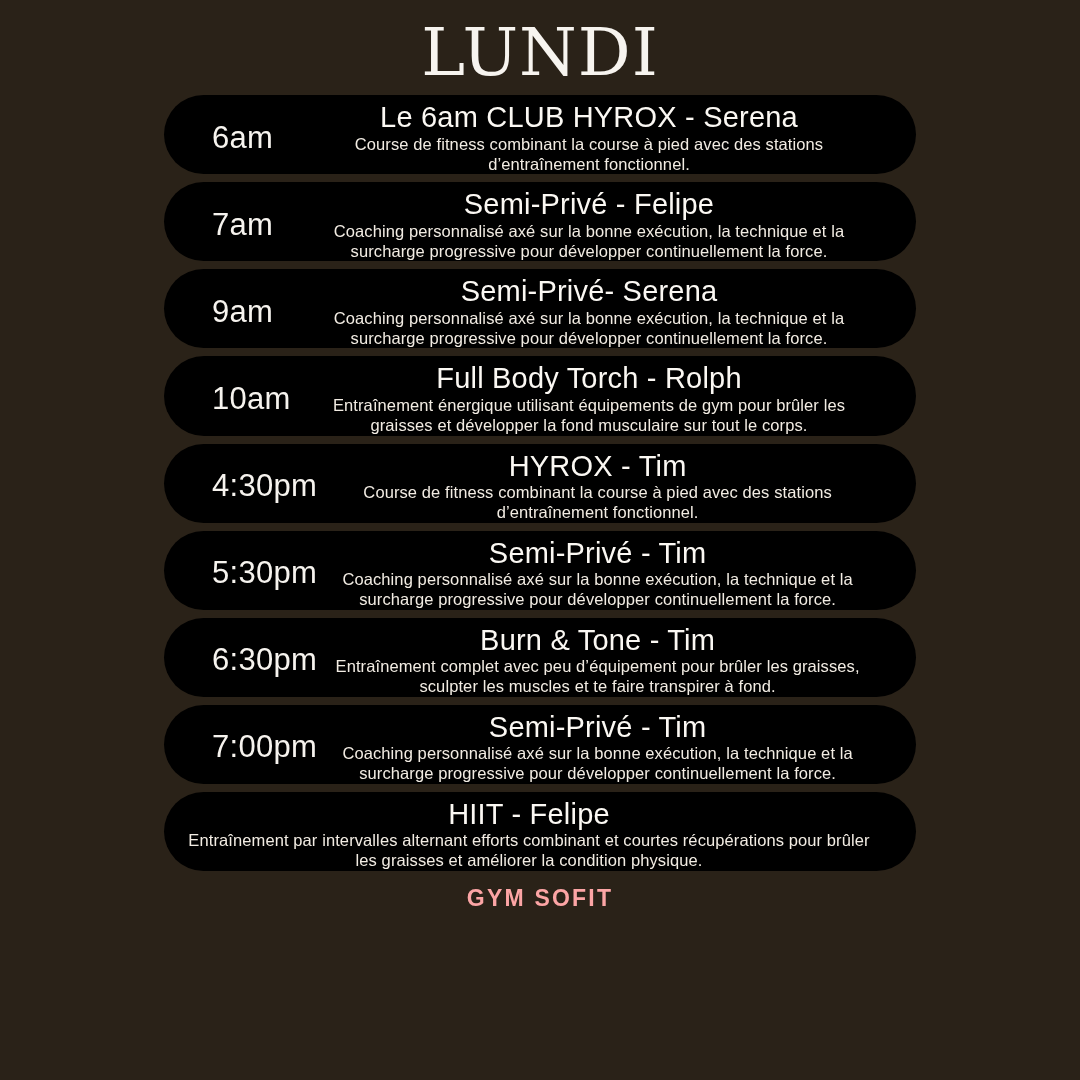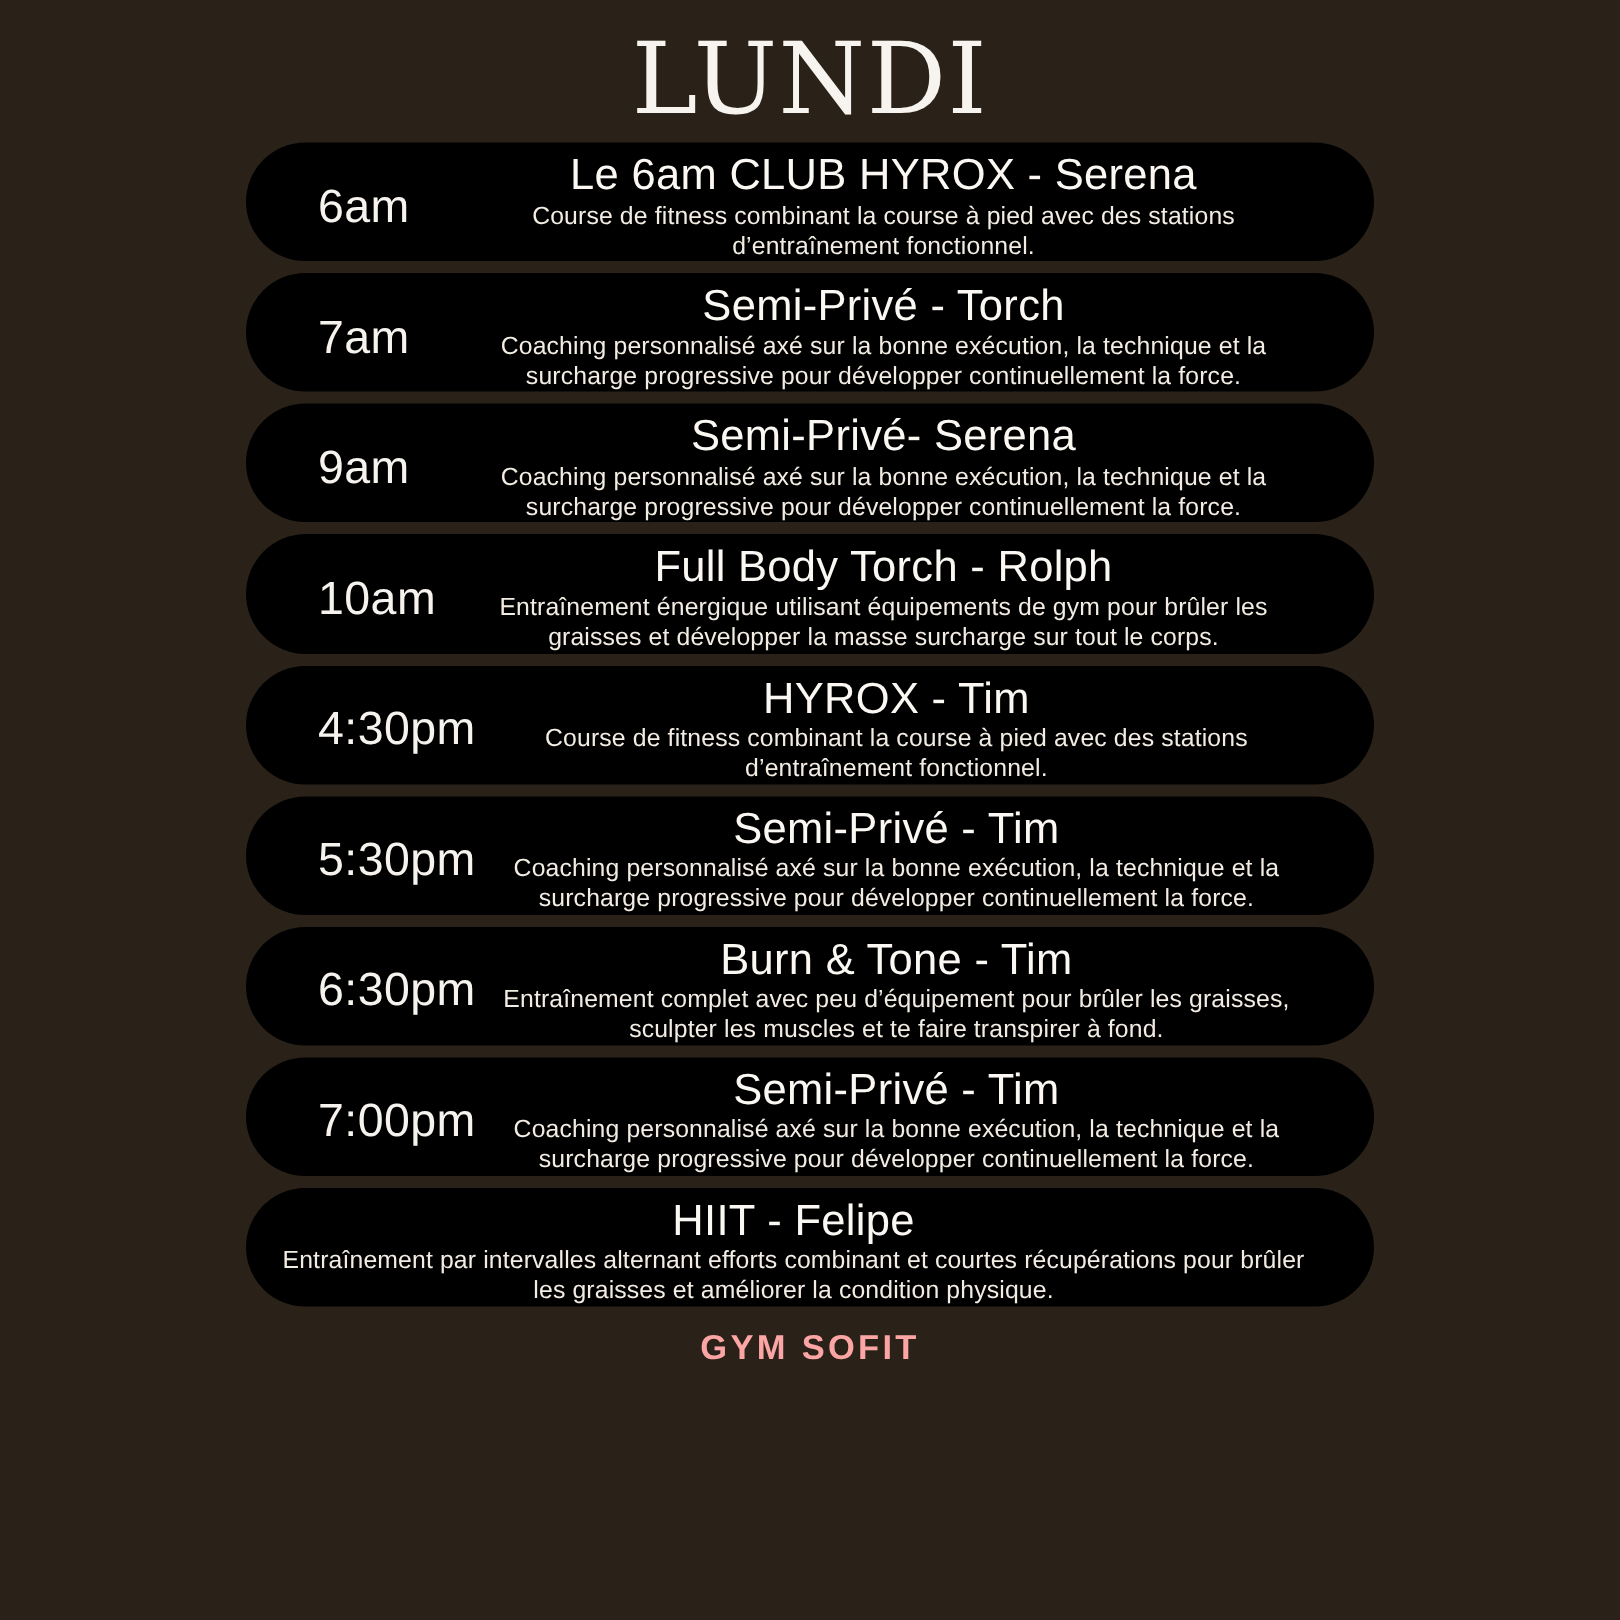--- a/index.html
+++ b/index.html
@@ -103,36 +103,36 @@
       <div class="row">
         <div class="time">6am</div>
         <div class="details">
           <div class="class-name">Le 6am CLUB HYROX - Serena</div>
           <div class="class-desc">Course de fitness combinant la course à pied avec des stations d’entraînement fonctionnel.</div>
         </div>
       </div>
       <div class="row">
         <div class="time">7am</div>
         <div class="details">
-          <div class="class-name">Semi-Privé - Torch</div>
+          <div class="class-name">Semi-Privé - Felipe</div>
           <div class="class-desc">Coaching personnalisé axé sur la bonne exécution, la technique et la surcharge progressive pour développer continuellement la force.</div>
         </div>
       </div>
       <div class="row">
         <div class="time">9am</div>
         <div class="details">
           <div class="class-name">Semi-Privé- Serena</div>
           <div class="class-desc">Coaching personnalisé axé sur la bonne exécution, la technique et la surcharge progressive pour développer continuellement la force.</div>
         </div>
       </div>
       <div class="row">
         <div class="time">10am</div>
         <div class="details">
           <div class="class-name">Full Body Torch - Rolph</div>
-          <div class="class-desc">Entraînement énergique utilisant équipements de gym pour brûler les graisses et développer la masse surcharge sur tout le corps.</div>
+          <div class="class-desc">Entraînement énergique utilisant équipements de gym pour brûler les graisses et développer la fond musculaire sur tout le corps.</div>
         </div>
       </div>
       <div class="row">
         <div class="time">4:30pm</div>
         <div class="details">
           <div class="class-name">HYROX - Tim</div>
           <div class="class-desc">Course de fitness combinant la course à pied avec des stations d’entraînement fonctionnel.</div>
         </div>
       </div>
       <div class="row">

